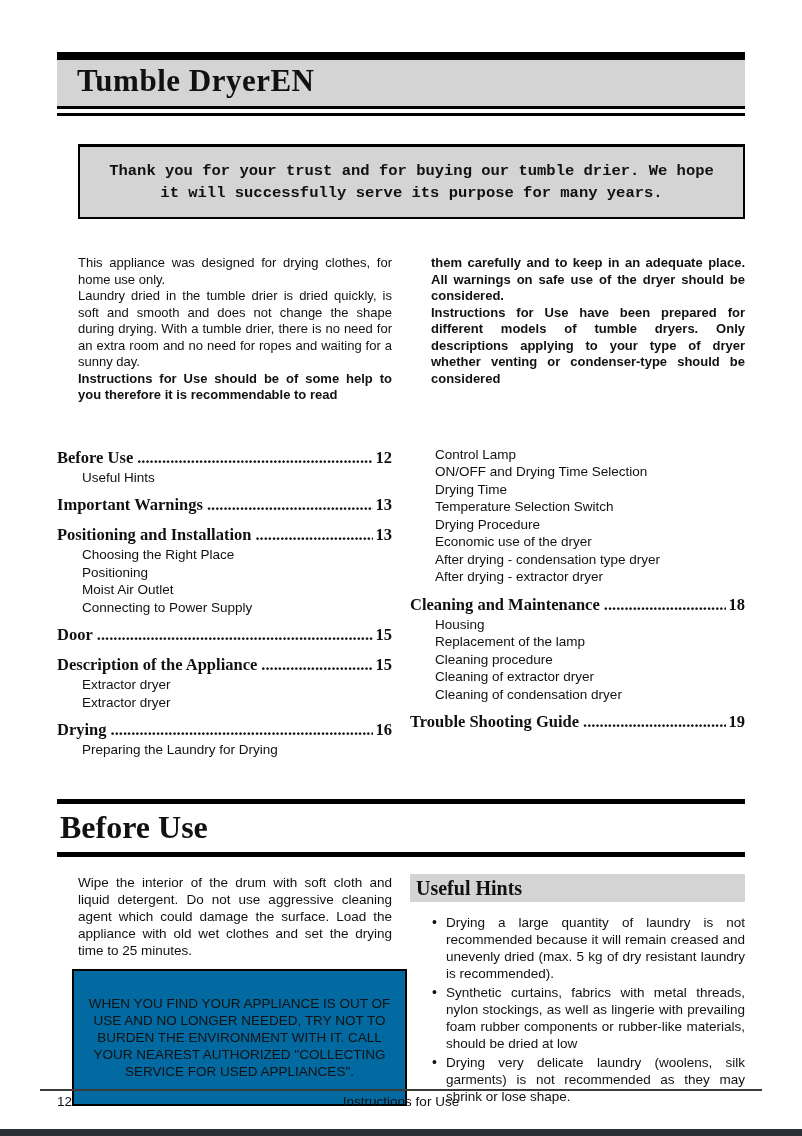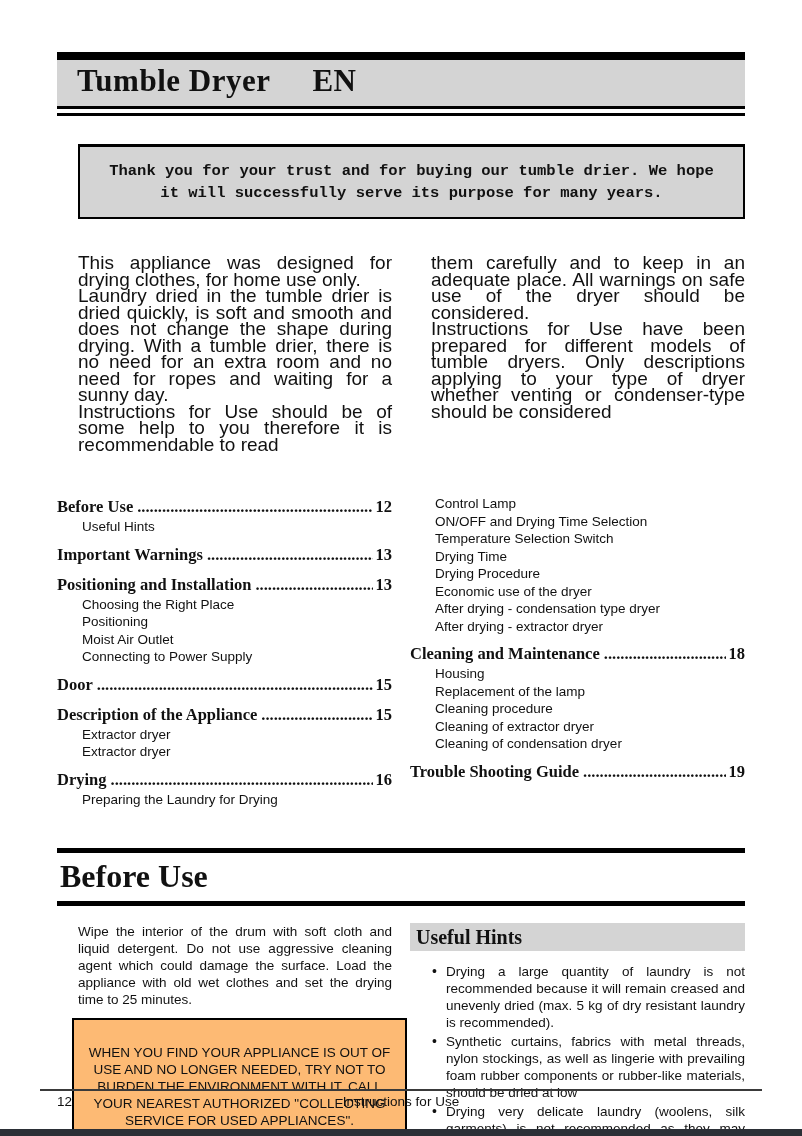--- a/index.html
+++ b/index.html
@@ -22,21 +22,21 @@
     padding: 1px 0 5px 20px;
   }
   .masthead-band h1 {
     margin: 0;
     font-family: "Liberation Serif", serif;
     font-weight: bold;
     font-size: 31px;
     line-height: 40px;
     letter-spacing: 0.5px;
   }
-  .lang-code { margin-left: 42px; }
+  .lang-code { }
   .masthead-underline { height: 3px; background: #000; margin-top: 4px; }
 
   
   .thanks-box {
     margin-top: 28px;
     margin-left: 21px;
     width: 667px;
     box-sizing: border-box;
     background: #d4d4d4;
     border: 2px solid #000;
@@ -51,26 +51,26 @@
 
   
   .two-col { display: flex; gap: 18px; }
   .col { width: 335px; box-sizing: border-box; }
 
   
   .intro { margin-top: 36px; }
   .intro .col { padding-left: 21px; }
   .intro p {
     margin: 0;
-    font-size: 19px;
+    font-size: 13px;
     line-height: 16.5px;
     text-align: justify;
   }
   .intro p + p.spaced { }
-  .bold { font-weight: normal; }
+  .bold { font-weight: bold; }
 
   
   .toc { margin-top: 42px; }
   .toc-entry { margin-bottom: 7px; }
   .toc-row {
     display: flex;
     align-items: baseline;
     font-family: "Liberation Serif", serif;
     font-weight: bold;
     font-size: 16.5px;
@@ -103,21 +103,21 @@
     margin: 0 0 0 21px;
     font-size: 13.5px;
     line-height: 17px;
     text-align: justify;
   }
   .warning-box {
     margin-top: 10px;
     margin-left: 15px;
     width: 335px;
     box-sizing: border-box;
-    background: #fdba74;
+    background: #0369a1;
     border: 2px solid #000;
     padding: 24px 10px;
     text-align: center;
     font-size: 13.5px;
     line-height: 17px;
   }
   .hints-title {
     background: #d4d4d4;
     font-family: "Liberation Serif", serif;
     font-weight: bold;
@@ -256,22 +256,22 @@
             <div class="toc-subs">
               <div class="toc-sub">Preparing the Laundry for Drying</div>
             </div>
           </div>
         </div>
       <div class="col" id="toc-right">
           <div class="toc-entry">
             <div class="toc-subs">
               <div class="toc-sub">Control Lamp</div>
               <div class="toc-sub">ON/OFF and Drying Time Selection</div>
+              <div class="toc-sub">Drying Time</div>
               <div class="toc-sub">Temperature Selection Switch</div>
-              <div class="toc-sub">Drying Time</div>
               <div class="toc-sub">Drying Procedure</div>
               <div class="toc-sub">Economic use of the dryer</div>
               <div class="toc-sub">After drying - condensation type dryer</div>
               <div class="toc-sub">After drying - extractor dryer</div>
             </div>
           </div>
           <div class="toc-entry">
             <div class="toc-row">
               <span class="toc-title">Cleaning and Maintenance</span>
               <span class="toc-leader"></span>

